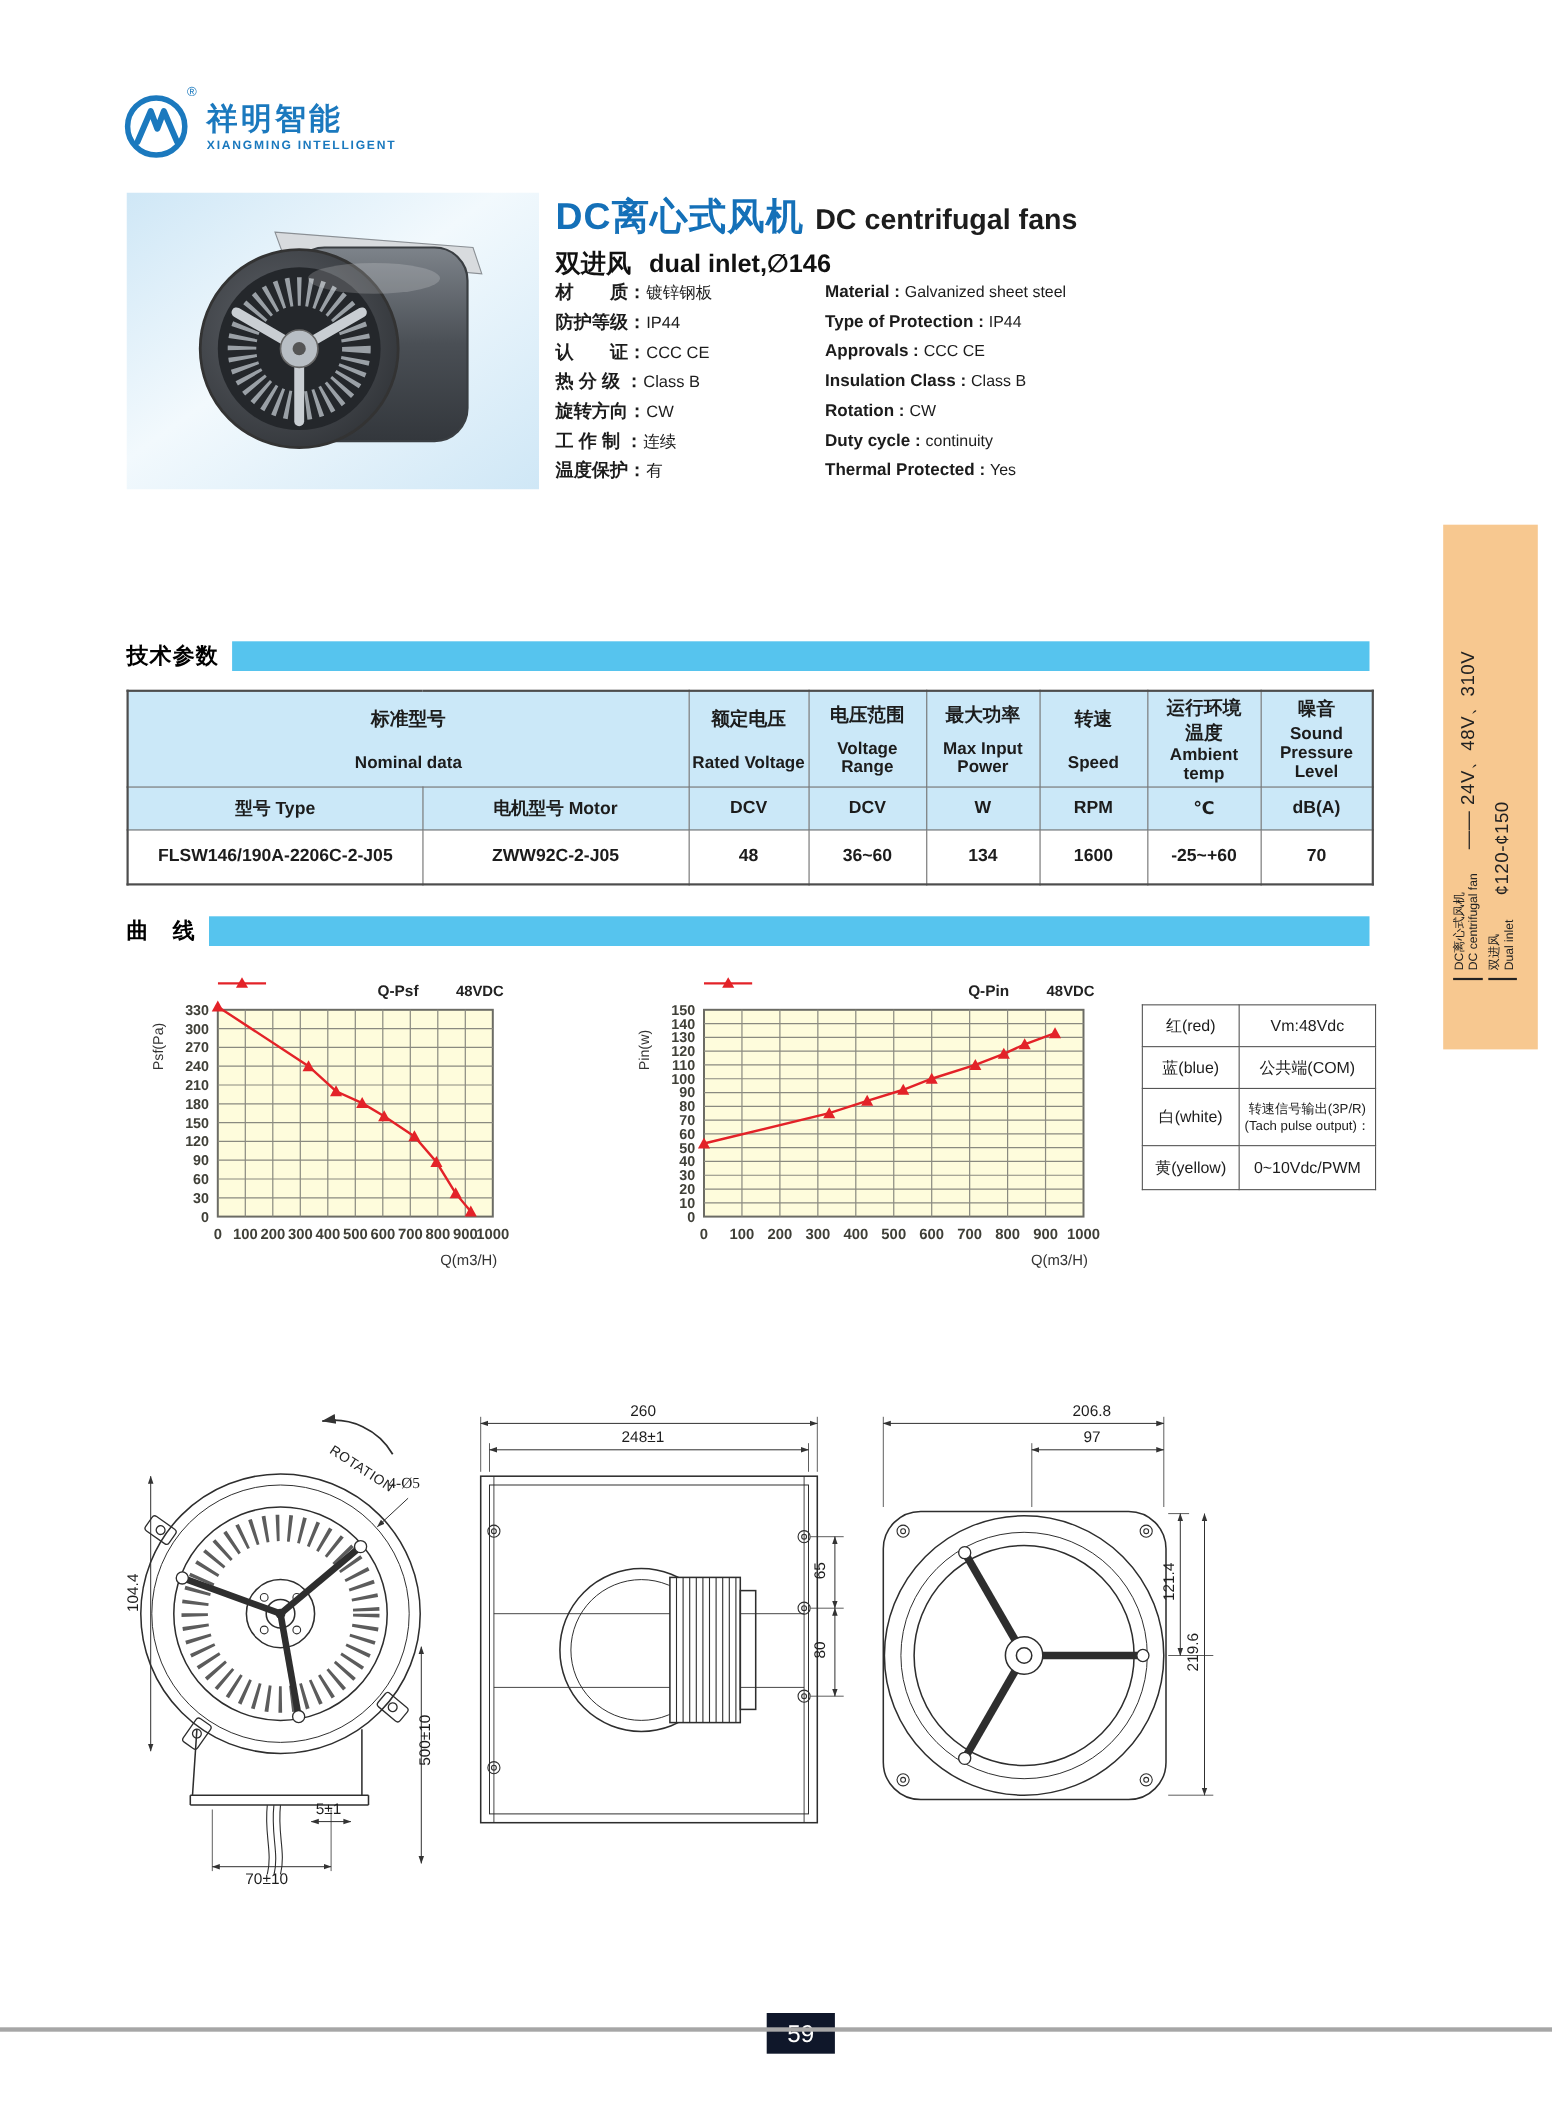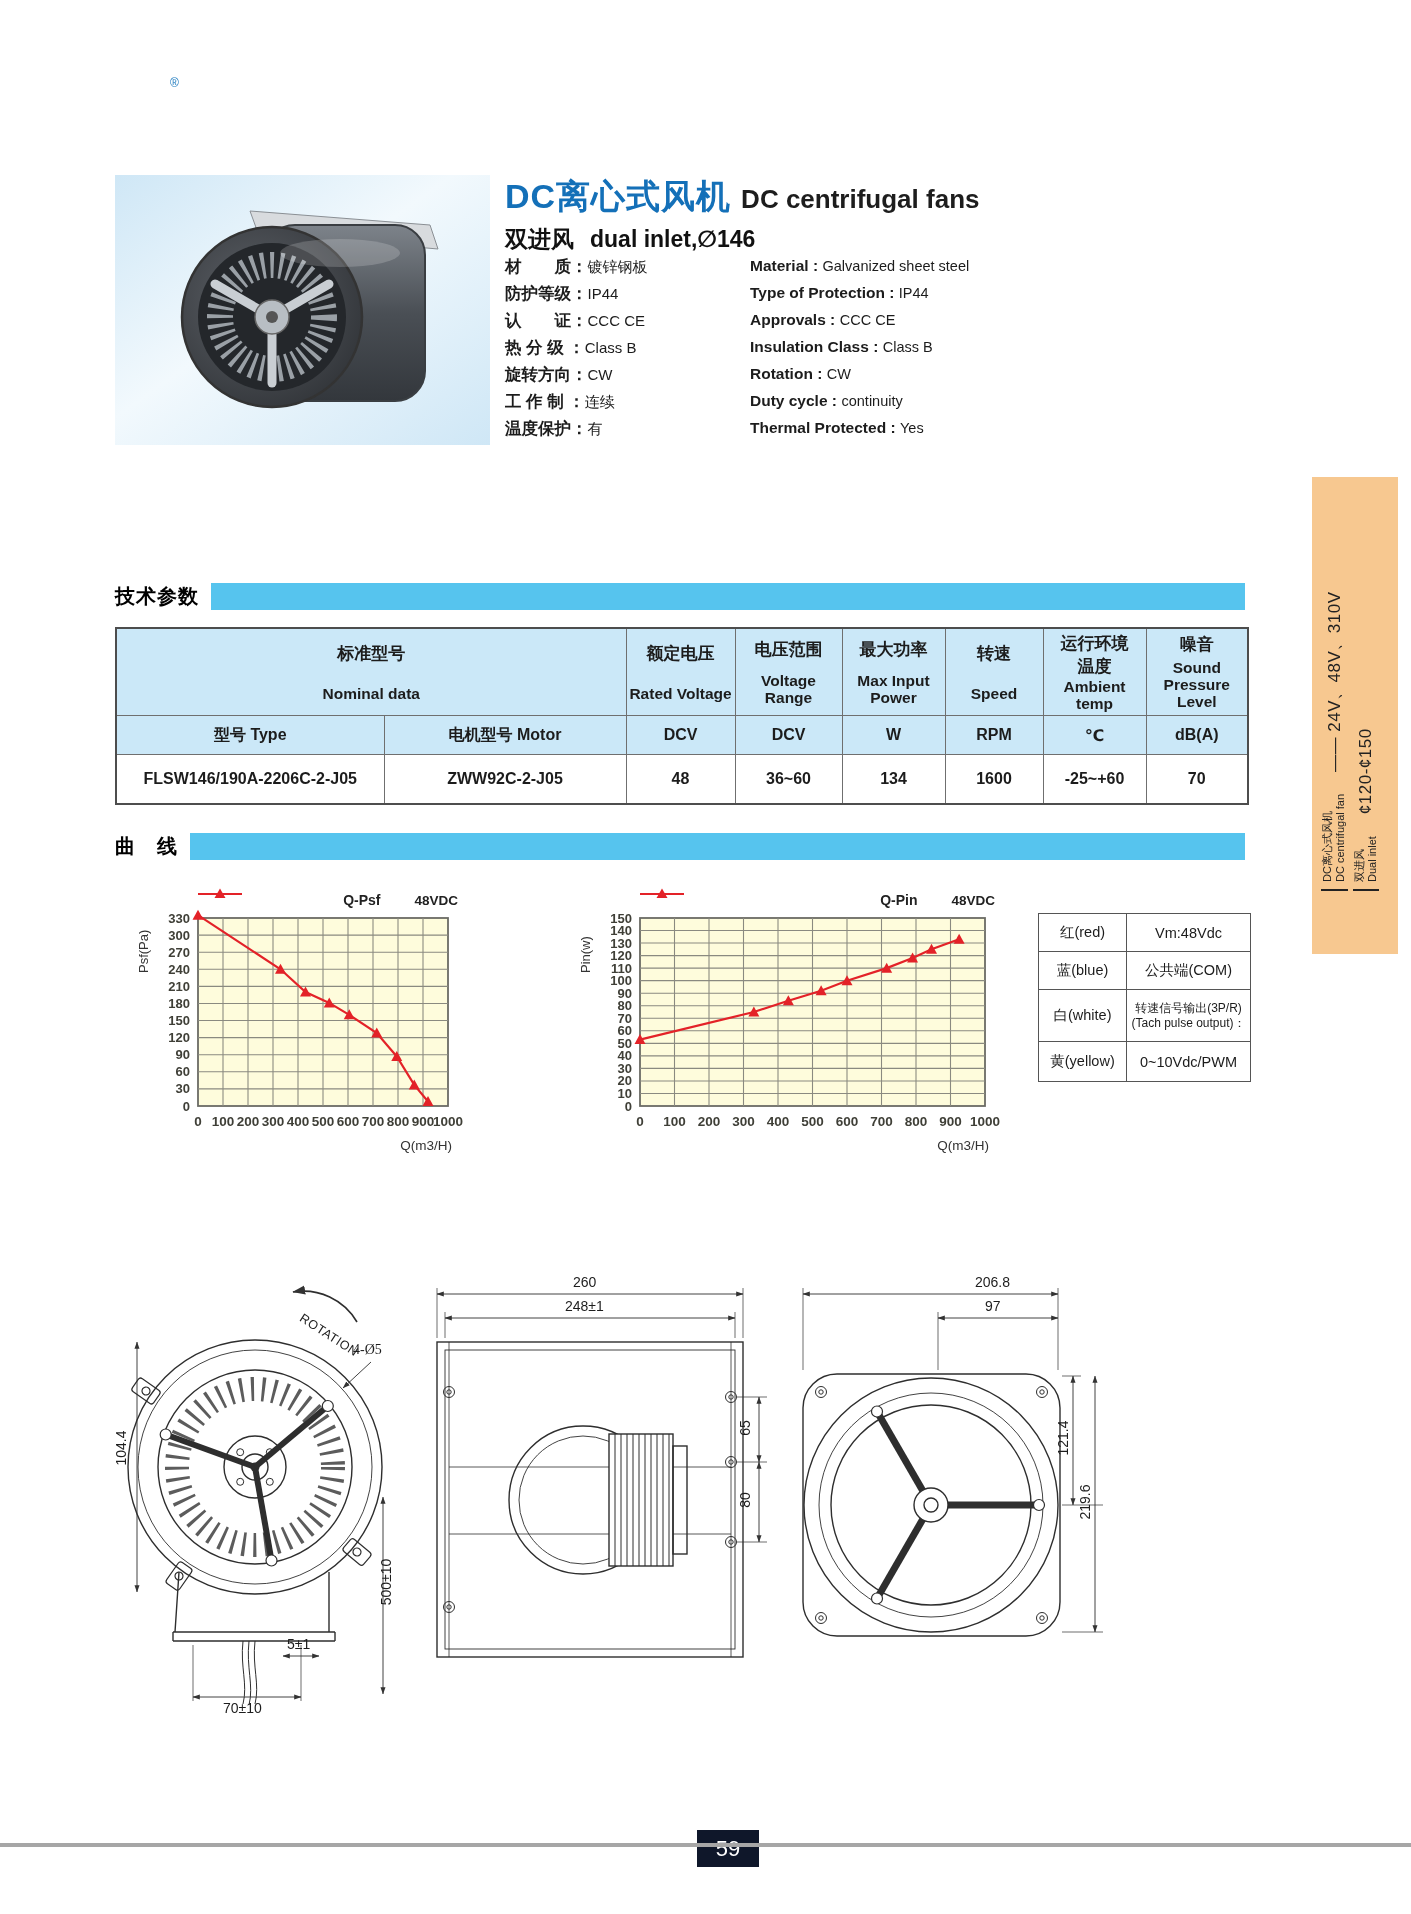--- a/index.html
+++ b/index.html
@@ -98,20 +98,32 @@
     </div>
     <div class="tabrow">
       <div class="tabsmall">
         <div>双进风</div>
         <div>Dual inlet</div>
       </div>
       <div class="tabbig">¢120-¢150</div>
     </div>
   </div>
 
+  <div class="abs logo">
+    <span>
+      <svg width="62" height="66" viewBox="0 0 62 66">
+        <circle cx="30" cy="35" r="26" fill="none" stroke="#1B79BE" stroke-width="5"></circle>
+        <path d="M13,49 L25,21 L31,37 L37,21 L49,49" fill="none" stroke="#1B79BE" stroke-width="5.5" stroke-linejoin="round" stroke-linecap="round"></path>
+      </svg>
+    </span>
+    <div class="logo-text">
+      <div class="zh">祥明智能</div>
+      <div class="en">XIANGMING INTELLIGENT</div>
+    </div>
+  </div>
   <span class="abs reg">®</span>
 
   <div class="abs photo">
     <svg width="375" height="270" viewBox="0 0 375 270">
       <defs>
         <linearGradient id="pbg" x1="0" y1="0" x2="1" y2="1">
           <stop offset="0" stop-color="#cfe7f6"></stop>
             <stop offset="0.45" stop-color="#f2f9fd"></stop>
             <stop offset="1" stop-color="#cfe7f6"></stop>
         </linearGradient>

